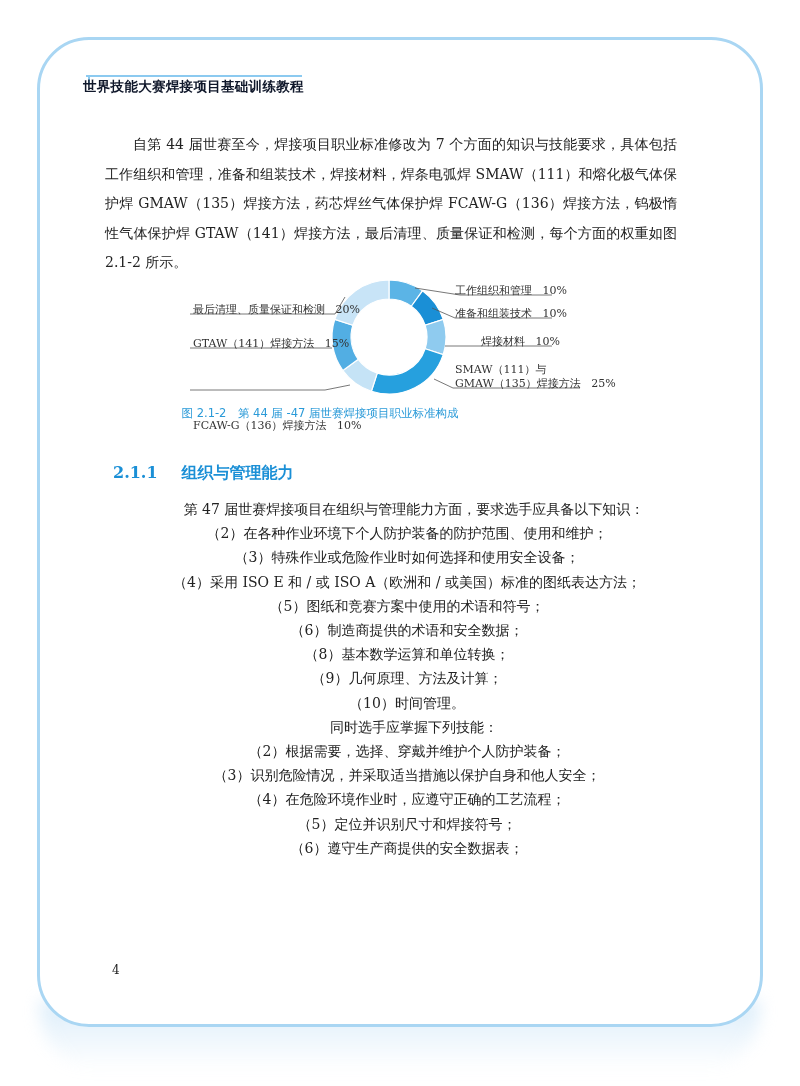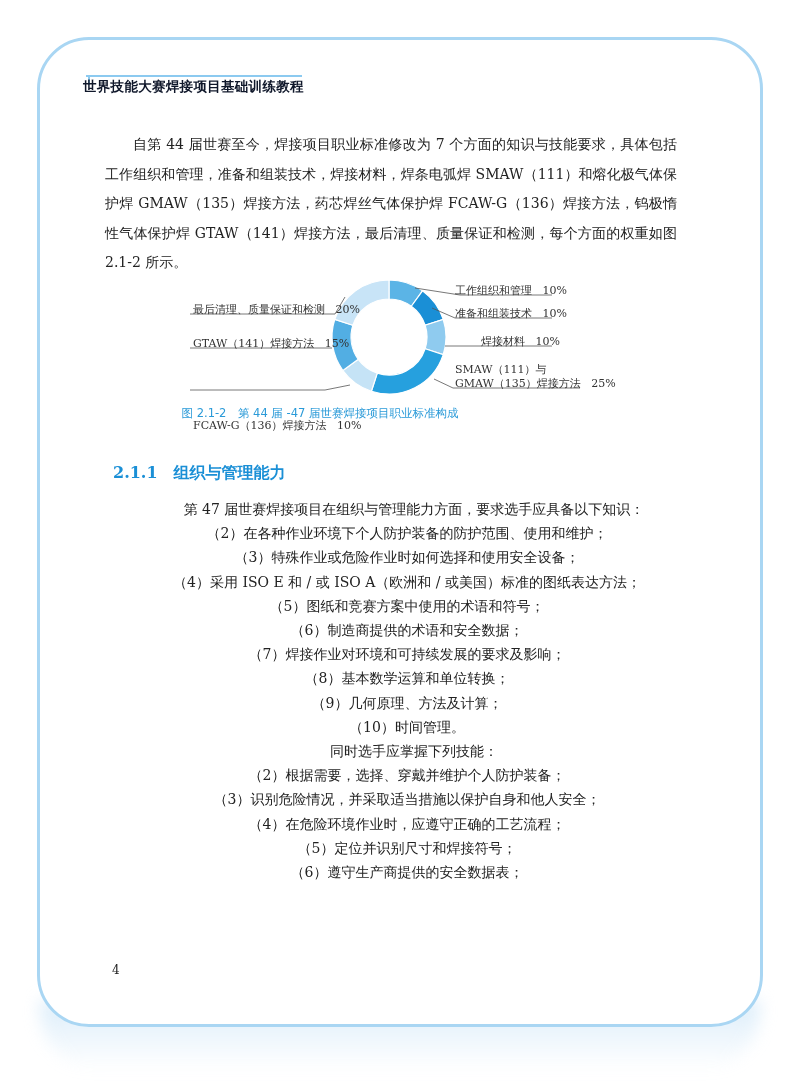--- a/index.html
+++ b/index.html
@@ -15,21 +15,21 @@
   .rh-deco { position:absolute; left:86px; top:75px; width:216px; height:2px; background:#8ccaf0; }
   .rh-deco2 { position:absolute; left:88px; top:75px; width:2px; height:10px; background:#8ccaf0; }
   .para { position:absolute; left:105px; top:130px; width:572px; font-size:14px; line-height:29.5px;
           text-indent:28px; text-align:justify; }
   .chart { position:absolute; left:185px; top:278px; width:400px; height:120px; }
   .lbl { position:absolute; font-size:11px; white-space:nowrap; color:#333; }
   .caption { position:absolute; left:0; width:640px; top:406px; text-align:center;
              font-family:"DejaVu Sans","Liberation Sans",sans-serif; font-size:11.5px; color:#2a9ad8; }
   .section-title { position:absolute; left:113px; top:463px; font-family:"DejaVu Sans","Liberation Sans",sans-serif;
                    font-size:16px; font-weight:bold; color:#1a8fd6; }
-  .section-title .num { font-family:"DejaVu Serif","Liberation Serif",serif; margin-right:16px; }
+  .section-title .num { font-family:"DejaVu Serif","Liberation Serif",serif; margin-right:24px; }
   .body-lines { position:absolute; left:127px; top:497px; width:560px; font-size:14px; line-height:24.2px; }
   .body-lines .line { white-space:nowrap;text-align:center; }
   .body-lines .indent { padding-left:14px; }
   .page-num { position:absolute; left:112px; top:963px; font-size:12px; color:#222; }
 </style>
 </head>
 <body>
 
 <div class="shadow"></div>
 <div class="frame"></div>
@@ -81,21 +81,20 @@
 </div>
 
 <div class="body-lines">
   <div class="line indent">第 47 届世赛焊接项目在组织与管理能力方面，要求选手应具备以下知识：</div>
   <div id="knowledge-list">
       <div class="line">（2）在各种作业环境下个人防护装备的防护范围、使用和维护；</div>
       <div class="line">（3）特殊作业或危险作业时如何选择和使用安全设备；</div>
       <div class="line">（4）采用 ISO E 和 / 或 ISO A（欧洲和 / 或美国）标准的图纸表达方法；</div>
       <div class="line">（5）图纸和竞赛方案中使用的术语和符号；</div>
       <div class="line">（6）制造商提供的术语和安全数据；</div>
-      <div class="line">（7）焊接作业对环境和可持续发展的要求及影响；</div>
       <div class="line">（8）基本数学运算和单位转换；</div>
       <div class="line">（9）几何原理、方法及计算；</div>
       <div class="line">（10）时间管理。</div>
     </div>
   <div class="line indent">同时选手应掌握下列技能：</div>
   <div id="skills-list">
       <div class="line">（2）根据需要，选择、穿戴并维护个人防护装备；</div>
       <div class="line">（3）识别危险情况，并采取适当措施以保护自身和他人安全；</div>
       <div class="line">（4）在危险环境作业时，应遵守正确的工艺流程；</div>
       <div class="line">（5）定位并识别尺寸和焊接符号；</div>

